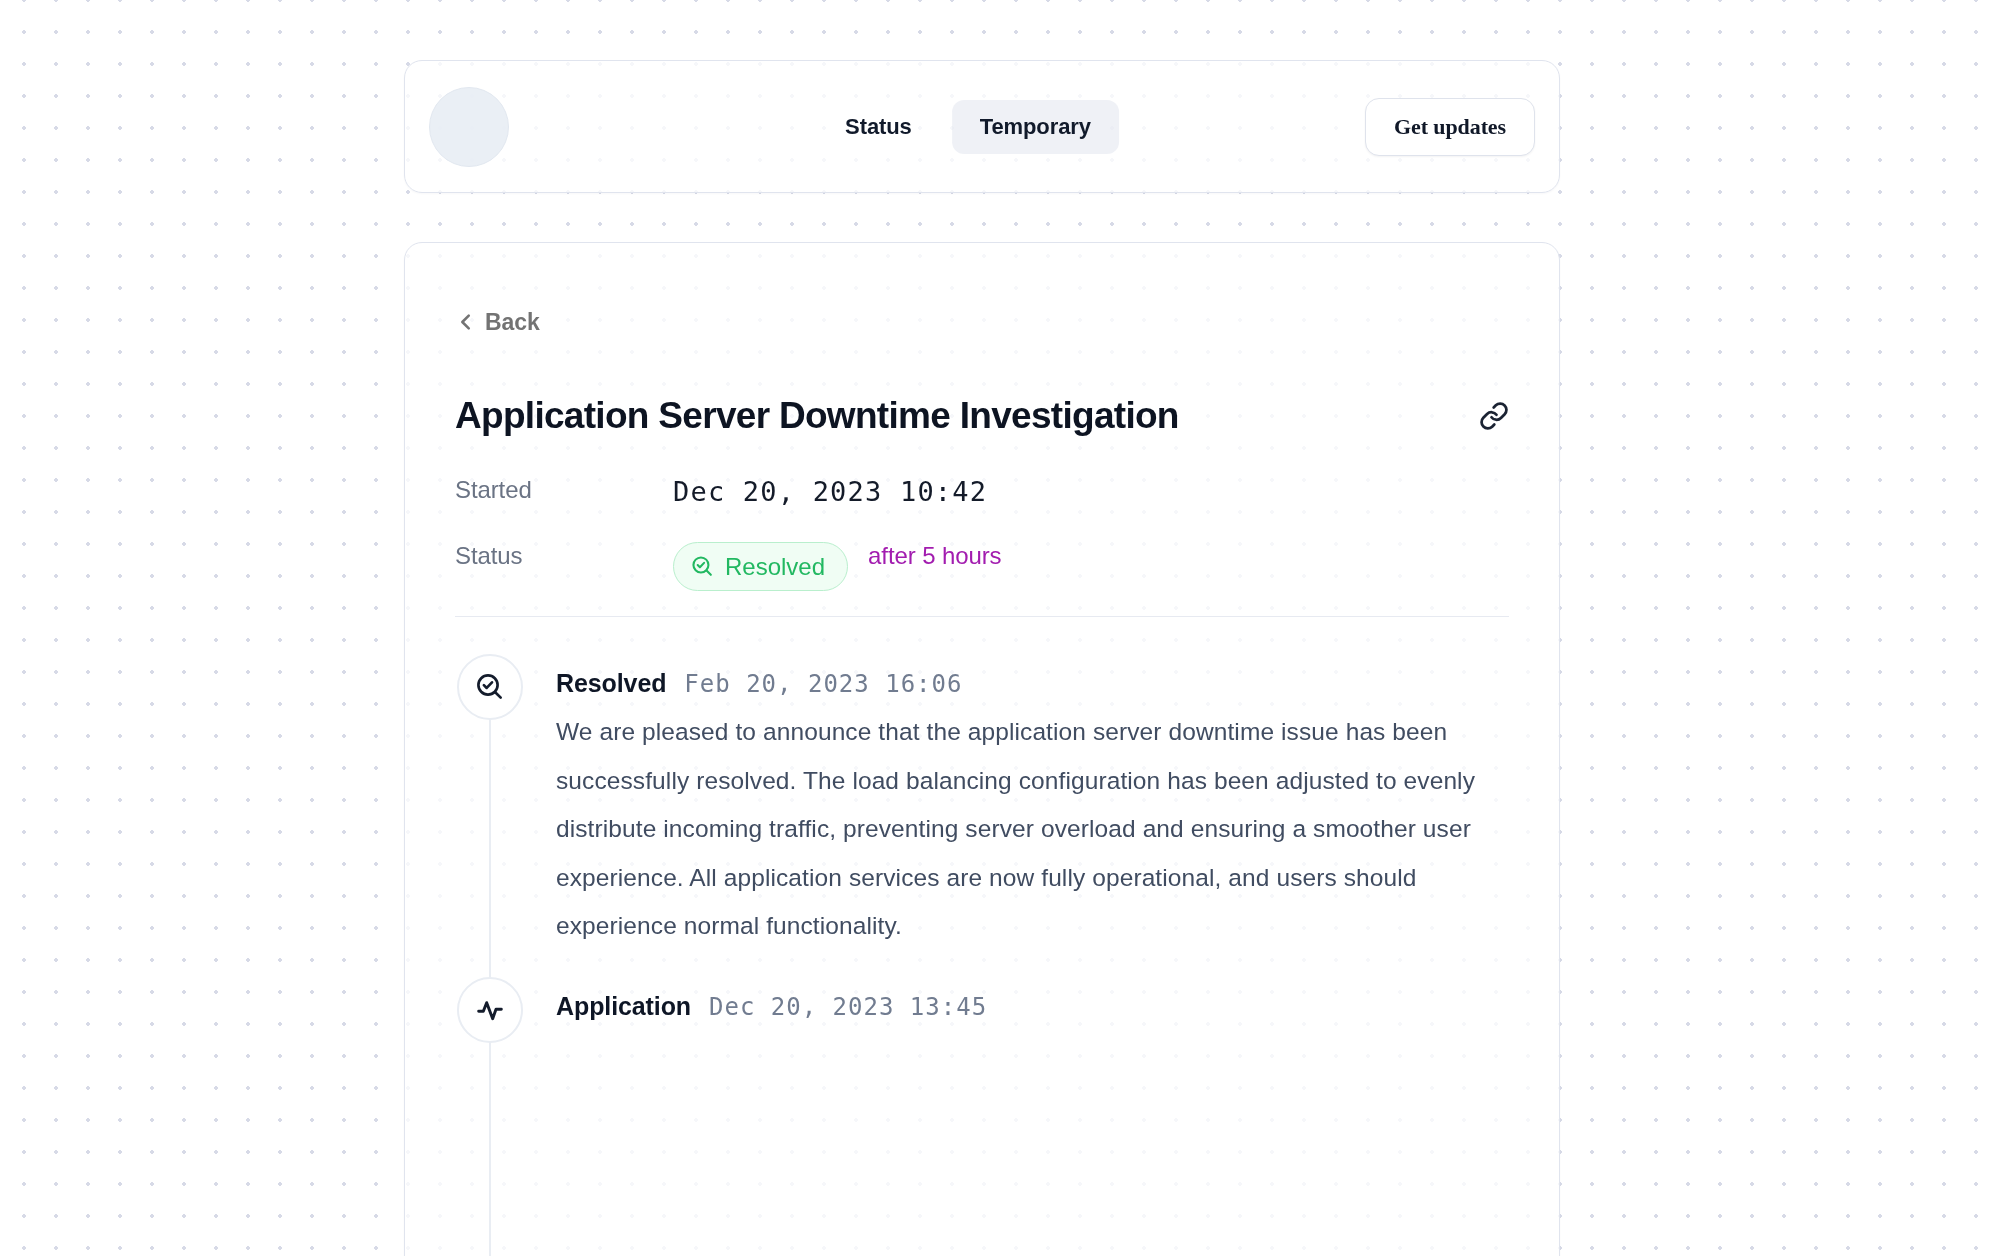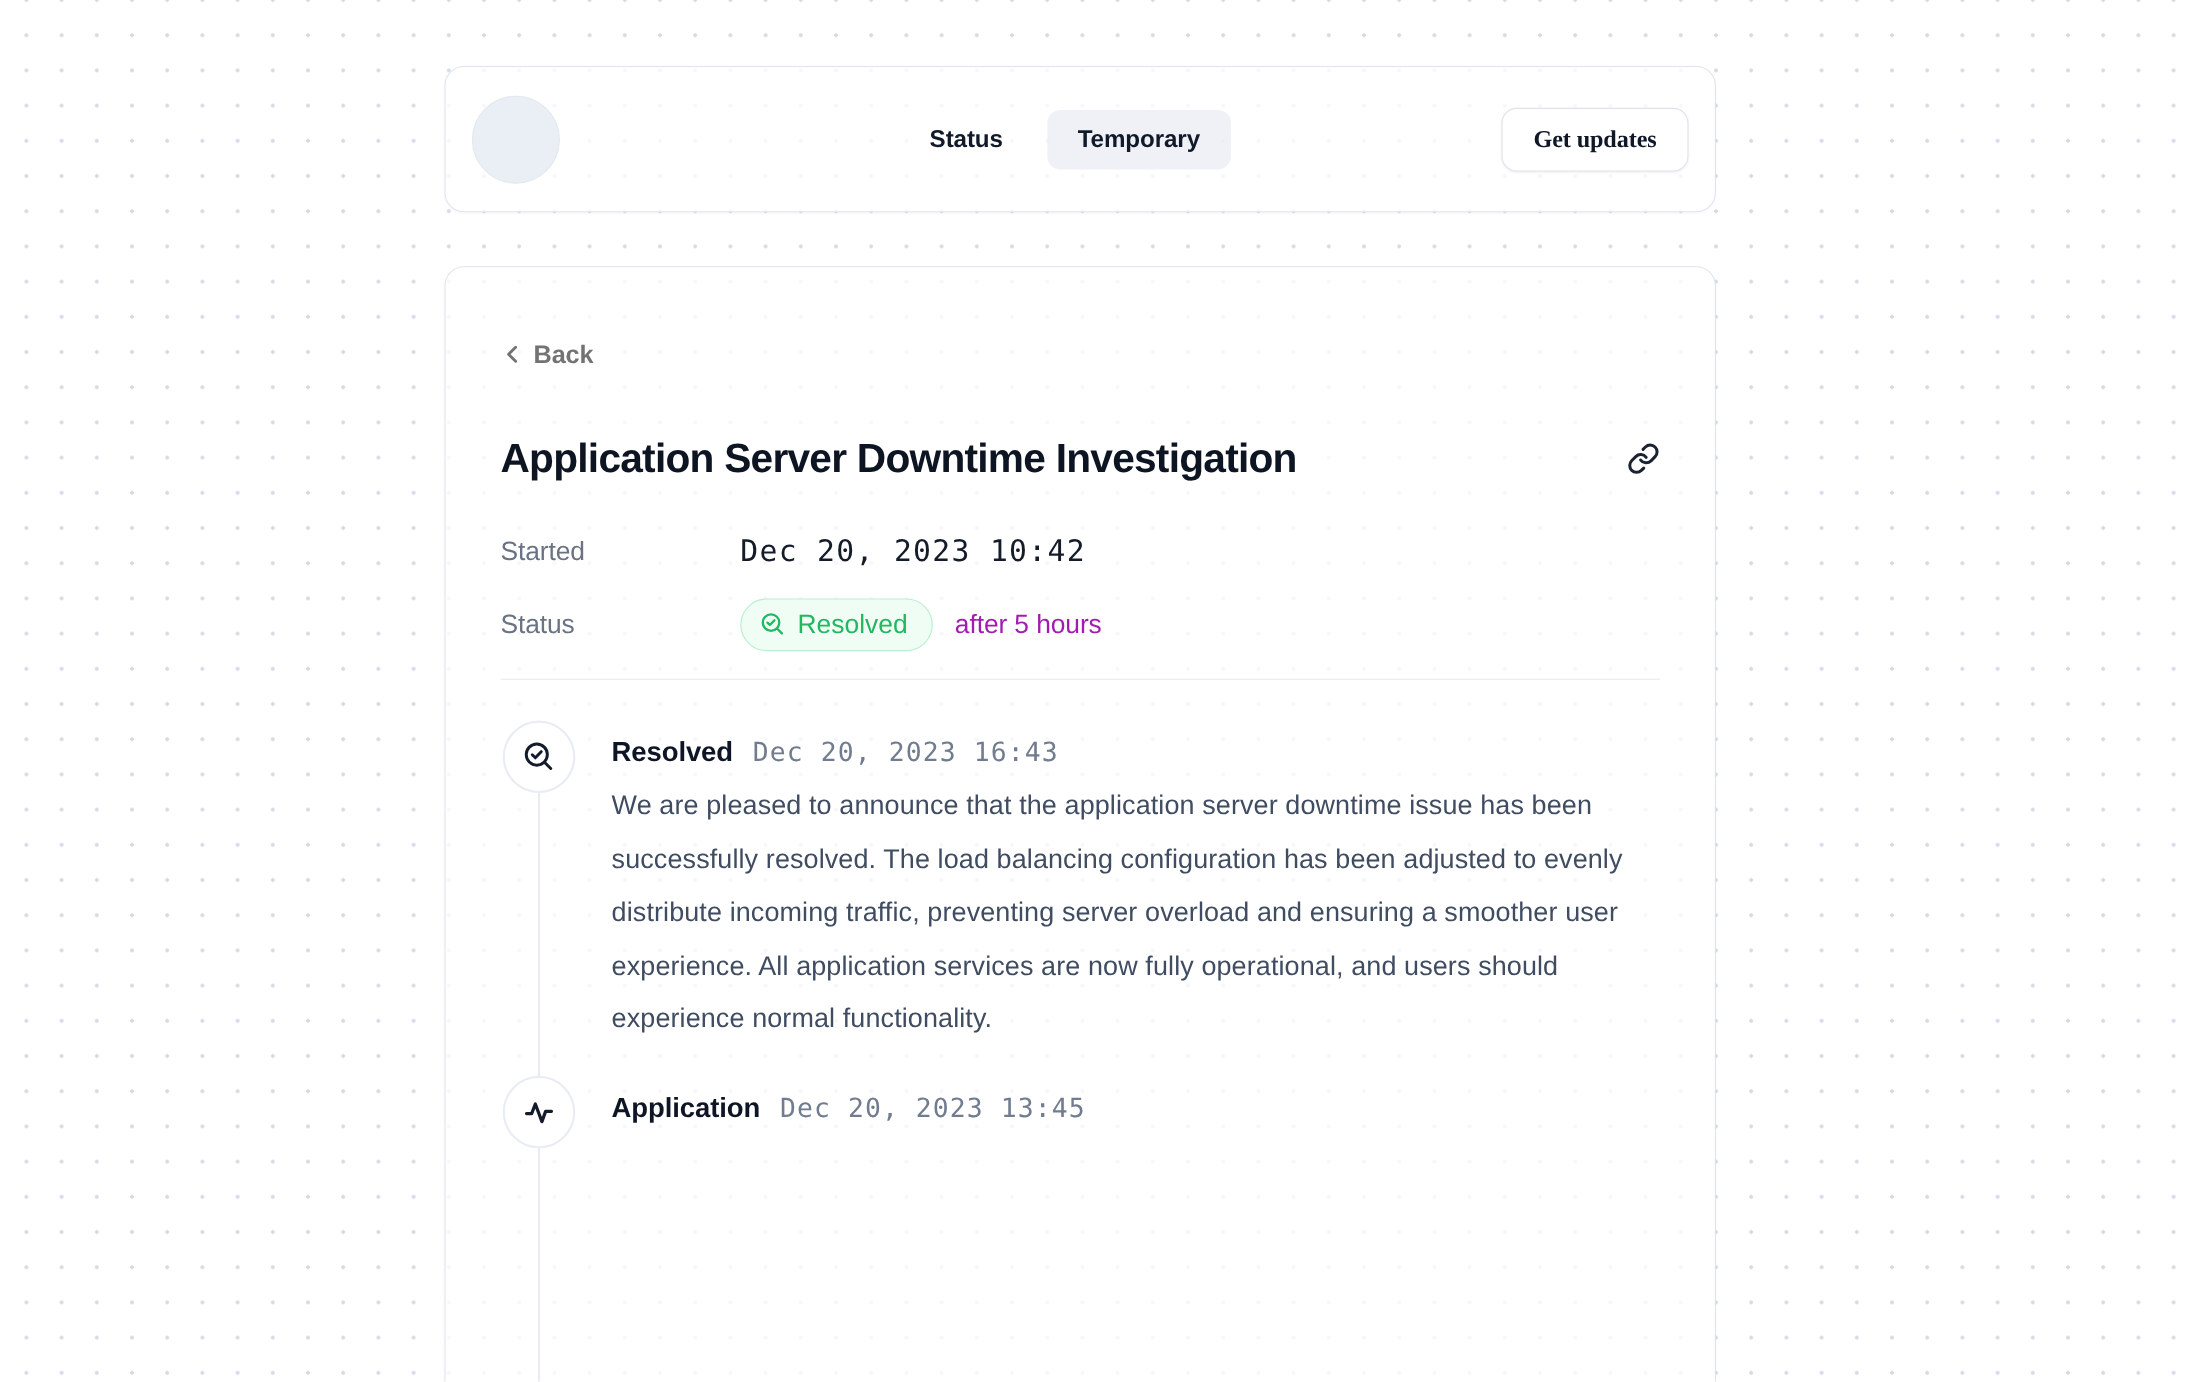--- a/index.html
+++ b/index.html
@@ -71,21 +71,21 @@
   .back-link svg { display:block; }
 
   .title-row { margin-top:55px; display:flex; align-items:center; gap:22px;justify-content:space-between; }
   .incident-title {
     font-size:37px; font-weight:700; color:#0d1422;
     letter-spacing:-0.7px; line-height:48px;
   }
   .link-icon { color:#1b2333; cursor:pointer; display:flex; }
 
   .meta { margin-top:36px; }
-  .meta-row { display:flex; align-items:center; min-height:49px; margin-bottom:17px; }
+  .meta-row { display:flex; min-height:49px; margin-bottom:17px; }
   .meta-label { width:218px; flex:0 0 218px; font-size:24px; color:#6a7384; }
   .meta-mono {
     font-family:"DejaVu Sans Mono","Liberation Mono",monospace;
     font-size:27px; color:#141b29; letter-spacing:1.2px;
   }
   .status-badge {
     display:inline-flex; align-items:center; gap:10px;
     padding:9px 22px 9px 16px; border-radius:999px;
     background:#f0fdf4; border:1.5px solid #b9efcd;
     font-size:24px; letter-spacing:0;
@@ -199,21 +199,21 @@
         <div class="tl-icon">
           <svg width="32" height="32" viewBox="0 0 24 24" fill="none" stroke="currentColor" stroke-width="2" stroke-linecap="round" stroke-linejoin="round">
             <circle cx="10.5" cy="10.5" r="7.2"></circle>
             <path d="m15.9 15.9 4.1 4.1"></path>
             <path d="m7.4 10.6 2.1 2.1 4-4.2"></path>
           </svg>
         </div>
         <div class="tl-content">
           <div class="tl-head">
             <span class="tl-title">Resolved</span>
-            <span class="tl-time">Dec 20, 2023 16:43</span>
+            <span class="tl-time">Feb 20, 2023 16:06</span>
           </div>
           <p class="tl-body">We are pleased to announce that the application server downtime issue has been successfully resolved. The load balancing configuration has been adjusted to evenly distribute incoming traffic, preventing server overload and ensuring a smoother user experience. All application services are now fully operational, and users should experience normal functionality.</p>
         </div>
       </article>
 
       <article class="tl-entry">
         <div class="tl-icon">
           <svg width="32" height="32" viewBox="0 0 24 24" fill="none" stroke="currentColor" stroke-width="2.2" stroke-linecap="round" stroke-linejoin="round">
             <polyline points="3.5 13 7 13 9.5 6.5 14 18.5 16.5 11.5 20.5 11.5"></polyline>
           </svg>

